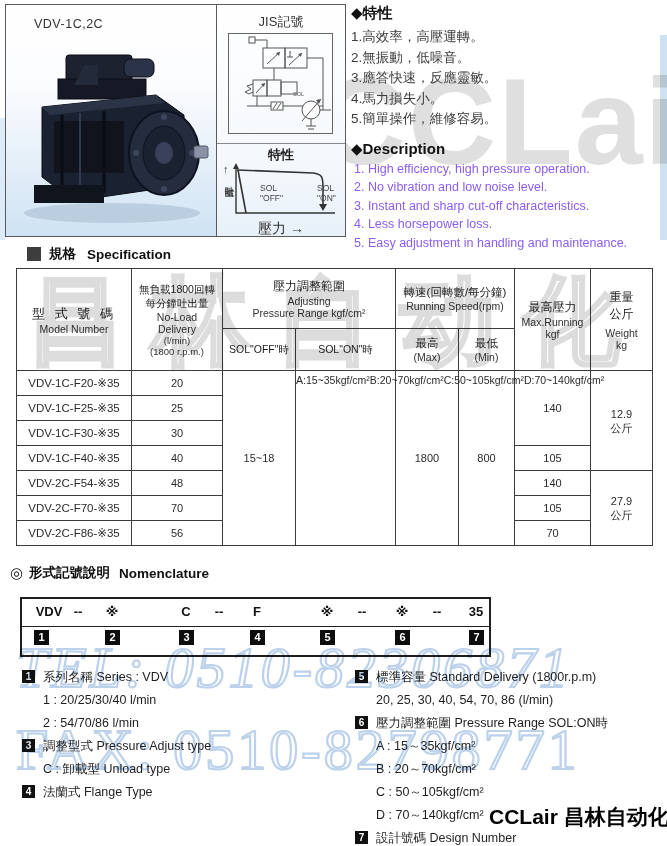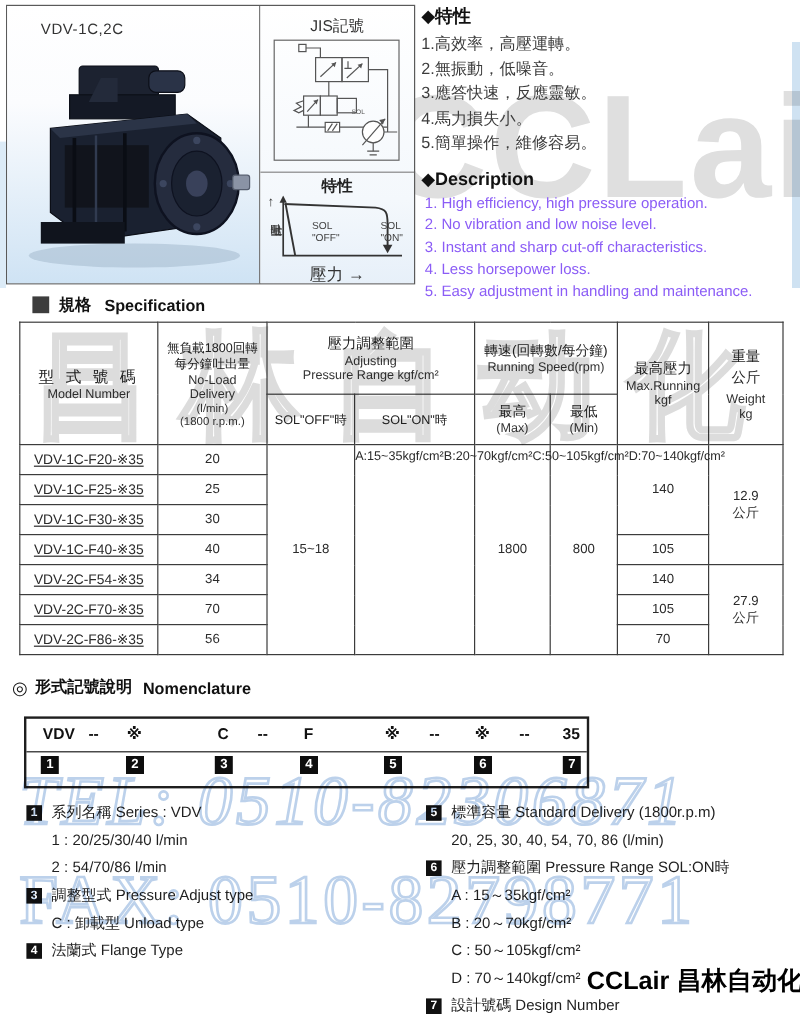--- a/index.html
+++ b/index.html
@@ -46,21 +46,21 @@
   .spec-heading{position:absolute;left:27px;top:246px;height:16px;z-index:1;display:flex;align-items:center;}
   .sq-bullet{display:inline-block;width:14px;height:14px;background:#3d3d3d;margin-right:8px;}
   .spec-heading b{font-size:13.5px;color:#111;}
   .spec-heading .en{margin-left:11px;}
   
   table.spec{position:absolute;left:16px;top:268px;width:636px;border-collapse:collapse;table-layout:fixed;z-index:1;background:transparent;}
   table.spec th,table.spec td{border:1px solid #3c3c3c;text-align:center;vertical-align:middle;padding:0;font-weight:normal;color:#2b2b2b;}
   tr.h1{height:60px;} tr.h2{height:42px;} tr.b{height:25px;}
   .hz{font-size:11.5px;color:#222;} .hz-big{font-size:13px;letter-spacing:3px;color:#222;}
   .he{font-size:10.5px;color:#333;} .hs{font-size:9.5px;color:#333;}
-  td.model{font-size:11.5px;text-decoration:underline;} td.num{font-size:11px;}
+  td.model{font-size:11.5px;} td.num{font-size:11px;}
   .solon-wrap{display:flex;justify-content:space-around;height:168px;font-size:10.5px;color:#2b2b2b;}
   td.wcell div{font-size:11px;line-height:14px;}
   
   .nom-heading{position:absolute;left:10px;top:564px;z-index:1;display:flex;align-items:center;}
   .nom-heading .circ{font-size:15px;font-weight:bold;margin-right:6px;color:#111;}
   .nom-heading b{font-size:13.5px;color:#111;}
   .nom-heading .en{margin-left:9px;}
   .code-box{position:absolute;left:20px;top:597px;width:467px;height:56px;border:2px solid #1e1e1e;z-index:1;background:rgba(255,255,255,.0);}
   .code-row{position:absolute;left:0;top:0;width:100%;height:27px;border-bottom:1.5px solid #1e1e1e;}
   .code-part{position:absolute;top:5px;transform:translateX(-50%);font-size:13px;font-weight:bold;color:#111;white-space:nowrap;}
@@ -285,21 +285,21 @@
         <td class="model">VDV-1C-F30-※35</td>
         <td class="num">30</td>
       </tr>
       <tr class="b">
         <td class="model">VDV-1C-F40-※35</td>
         <td class="num">40</td>
         <td class="num">105</td>
       </tr>
       <tr class="b">
         <td class="model">VDV-2C-F54-※35</td>
-        <td class="num">34</td>
+        <td class="num">48</td>
         <td class="num">140</td>
         <td rowspan="3" class="wcell">
           <div>27.9</div>
           <div>公斤</div>
         </td>
       </tr>
       <tr class="b">
         <td class="model">VDV-2C-F70-※35</td>
         <td class="num">70</td>
         <td class="num">105</td>

